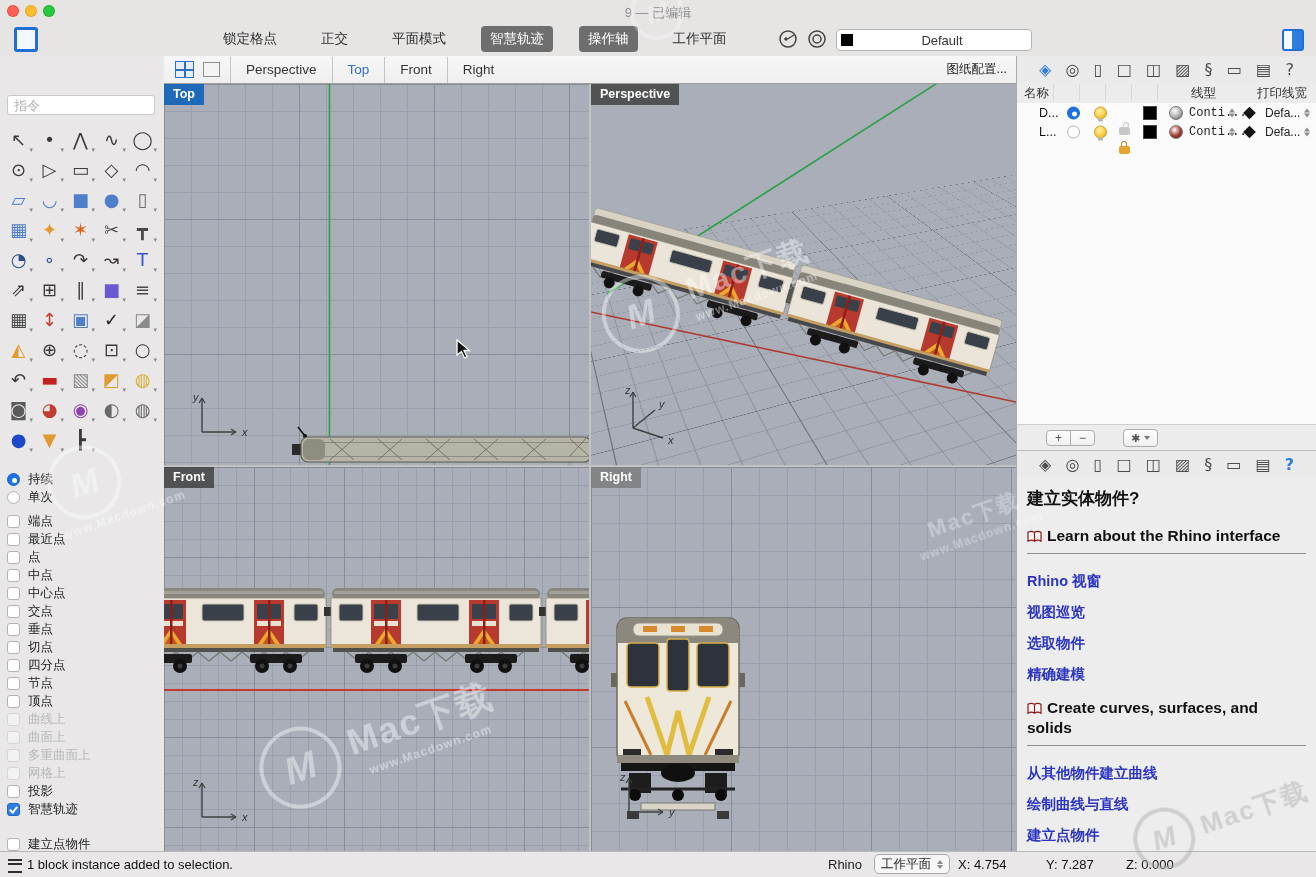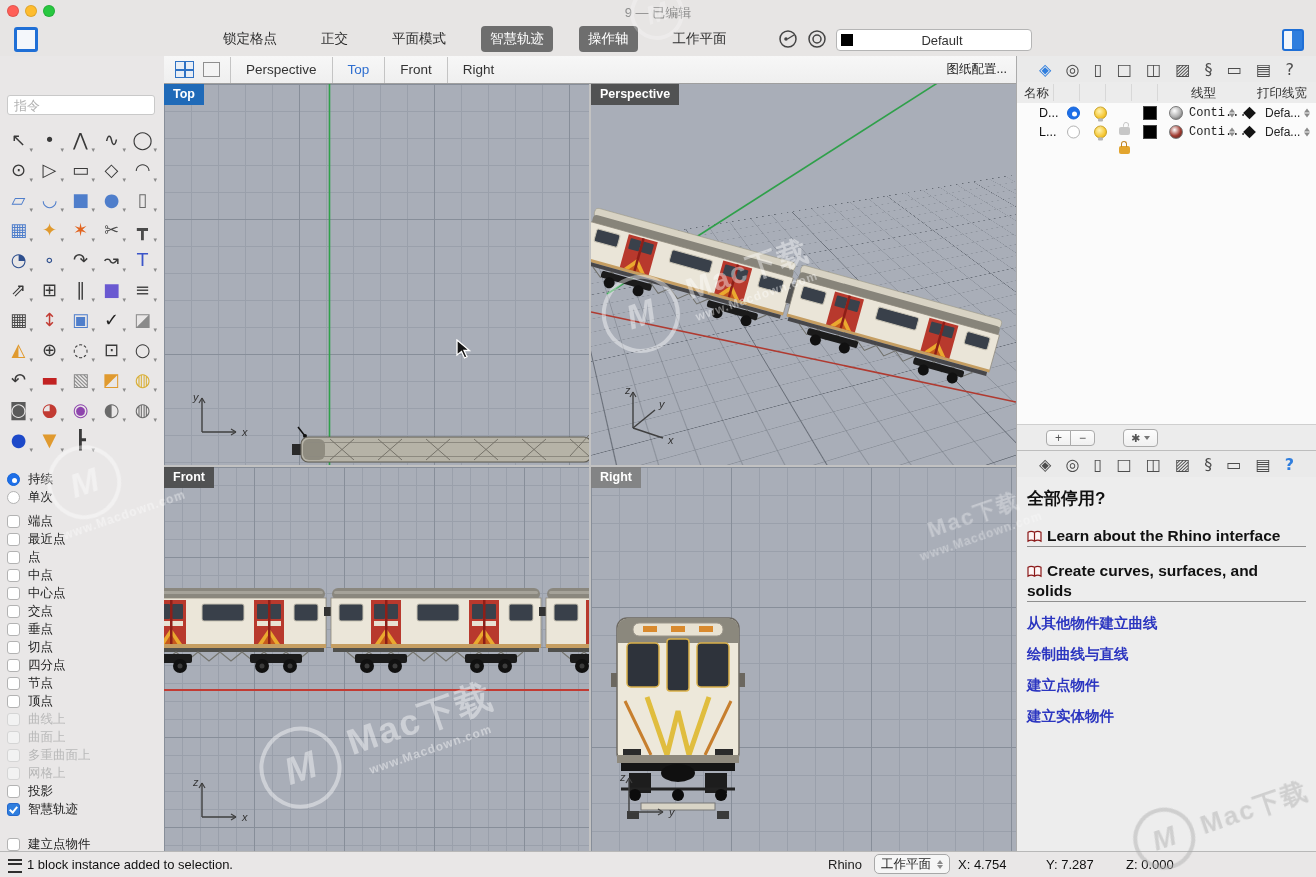--- a/index.html
+++ b/index.html
@@ -120,21 +120,21 @@
   .stp .d{border-top:4px solid #8a8a8a;}
   .ltoolbar{position:absolute;left:0;right:0;top:368px;height:26px;background:#ececec;border-top:1px solid #cfcfcf;display:flex;align-items:center;}
   .segbtn{width:25px;height:16px;border:1px solid #ababab;background:linear-gradient(#fdfdfd,#f0f0f0);font-size:12px;line-height:15px;text-align:center;color:#555;box-sizing:border-box;}
   .segbtn.first{margin-left:29px;border-radius:4px 0 0 4px;}
   .segbtn.second{margin-left:-1px;border-radius:0 4px 4px 0;}
   .gearbtn{margin-left:28px;display:flex;align-items:center;gap:4px;border:1px solid #ababab;border-radius:4px;height:16px;padding:0 7px;background:linear-gradient(#fdfdfd,#f0f0f0);font-size:11px;color:#555;}
   .gearbtn .dtr{width:0;height:0;border-left:3.5px solid transparent;border-right:3.5px solid transparent;border-top:4px solid #777;}
   
   .help{position:absolute;left:0;right:0;top:421px;bottom:0;background:#ededed;padding:6px 10px 0;overflow:hidden;box-sizing:border-box;}
   .help-title{font-size:17px;font-weight:bold;color:#111;margin:4px 0 16px;}
-  .hhead{display:block;font-size:15.5px;font-weight:bold;color:#111;line-height:1.3;border-bottom:1px solid #8f8f8f;margin-bottom:8px;}
+  .hhead{display:block;font-size:15.5px;font-weight:bold;color:#111;line-height:1.3;padding-bottom:7px;border-bottom:1px solid #8f8f8f;margin-bottom:18px;}
   .hhead svg{vertical-align:-2px;margin-right:5px;}
   .hlink{display:block;font-size:14.5px;font-weight:bold;color:#2b35c0;margin:12px 0;text-decoration:none;}
   .hsec{margin-bottom:14px;}
   
   .statusbar{position:absolute;left:0;bottom:0;right:0;height:25px;background:#e9e7e7;border-top:1px solid #b8b8b8;font-size:13px;color:#111;padding-left:28px;}
   .hamb{position:absolute;left:8px;top:7px;width:14px;height:10px;border-top:2px solid #2e2e2e;border-bottom:2px solid #2e2e2e;}
   .hamb::after{content:"";position:absolute;left:0;top:2px;width:100%;height:2px;background:#2e2e2e;}
   .sb-msg{position:absolute;left:27px;top:5px;}
   .sb-unit{position:absolute;left:828px;top:5px;color:#222;}
   .pill{position:absolute;left:874px;top:2px;height:18px;border:1px solid #a8a8a8;border-radius:5px;background:#f6f6f6;display:flex;align-items:center;gap:6px;padding:0 6px;font-size:12.5px;color:#222;}
@@ -722,27 +722,33 @@
         <span class="ptab">▯</span>
         <span class="ptab">□</span>
         <span class="ptab">◫</span>
         <span class="ptab">▨</span>
         <span class="ptab">§</span>
         <span class="ptab">▭</span>
         <span class="ptab">▤</span>
         <span class="ptab on">?</span>
       </div>
     <div class="help">
-      <div class="help-title">全部停用?</div>
+      <div class="help-title">建立实体物件?</div>
       <div id="hsecs">
           <div class="hsec">
     <span class="hhead"><svg width="15" height="13" viewBox="0 0 16 14">
                 <path d="M1,2.5 Q4.5,0.5 8,2.5 Q11.5,0.5 15,2.5 V12 Q11.5,10 8,12 Q4.5,10 1,12 Z" fill="#fdf5f5" stroke="#8b1a1a" stroke-width="1.3"></path>
                 <line x1="8" y1="2.5" x2="8" y2="12" stroke="#8b1a1a" stroke-width="1.3"></line>
               </svg><span class="hh-t">Learn about the Rhino interface</span></span>
+    <div class="hlinks">
+              <a class="hlink">Rhino 视窗</a>
+              <a class="hlink">视图巡览</a>
+              <a class="hlink">选取物件</a>
+              <a class="hlink">精确建模</a>
+            </div>
   </div>
           <div class="hsec">
     <span class="hhead"><svg width="15" height="13" viewBox="0 0 16 14">
                 <path d="M1,2.5 Q4.5,0.5 8,2.5 Q11.5,0.5 15,2.5 V12 Q11.5,10 8,12 Q4.5,10 1,12 Z" fill="#fdf5f5" stroke="#8b1a1a" stroke-width="1.3"></path>
                 <line x1="8" y1="2.5" x2="8" y2="12" stroke="#8b1a1a" stroke-width="1.3"></line>
               </svg><span class="hh-t">Create curves, surfaces, and solids</span></span>
     <div class="hlinks">
               <a class="hlink">从其他物件建立曲线</a>
               <a class="hlink">绘制曲线与直线</a>
               <a class="hlink">建立点物件</a>

